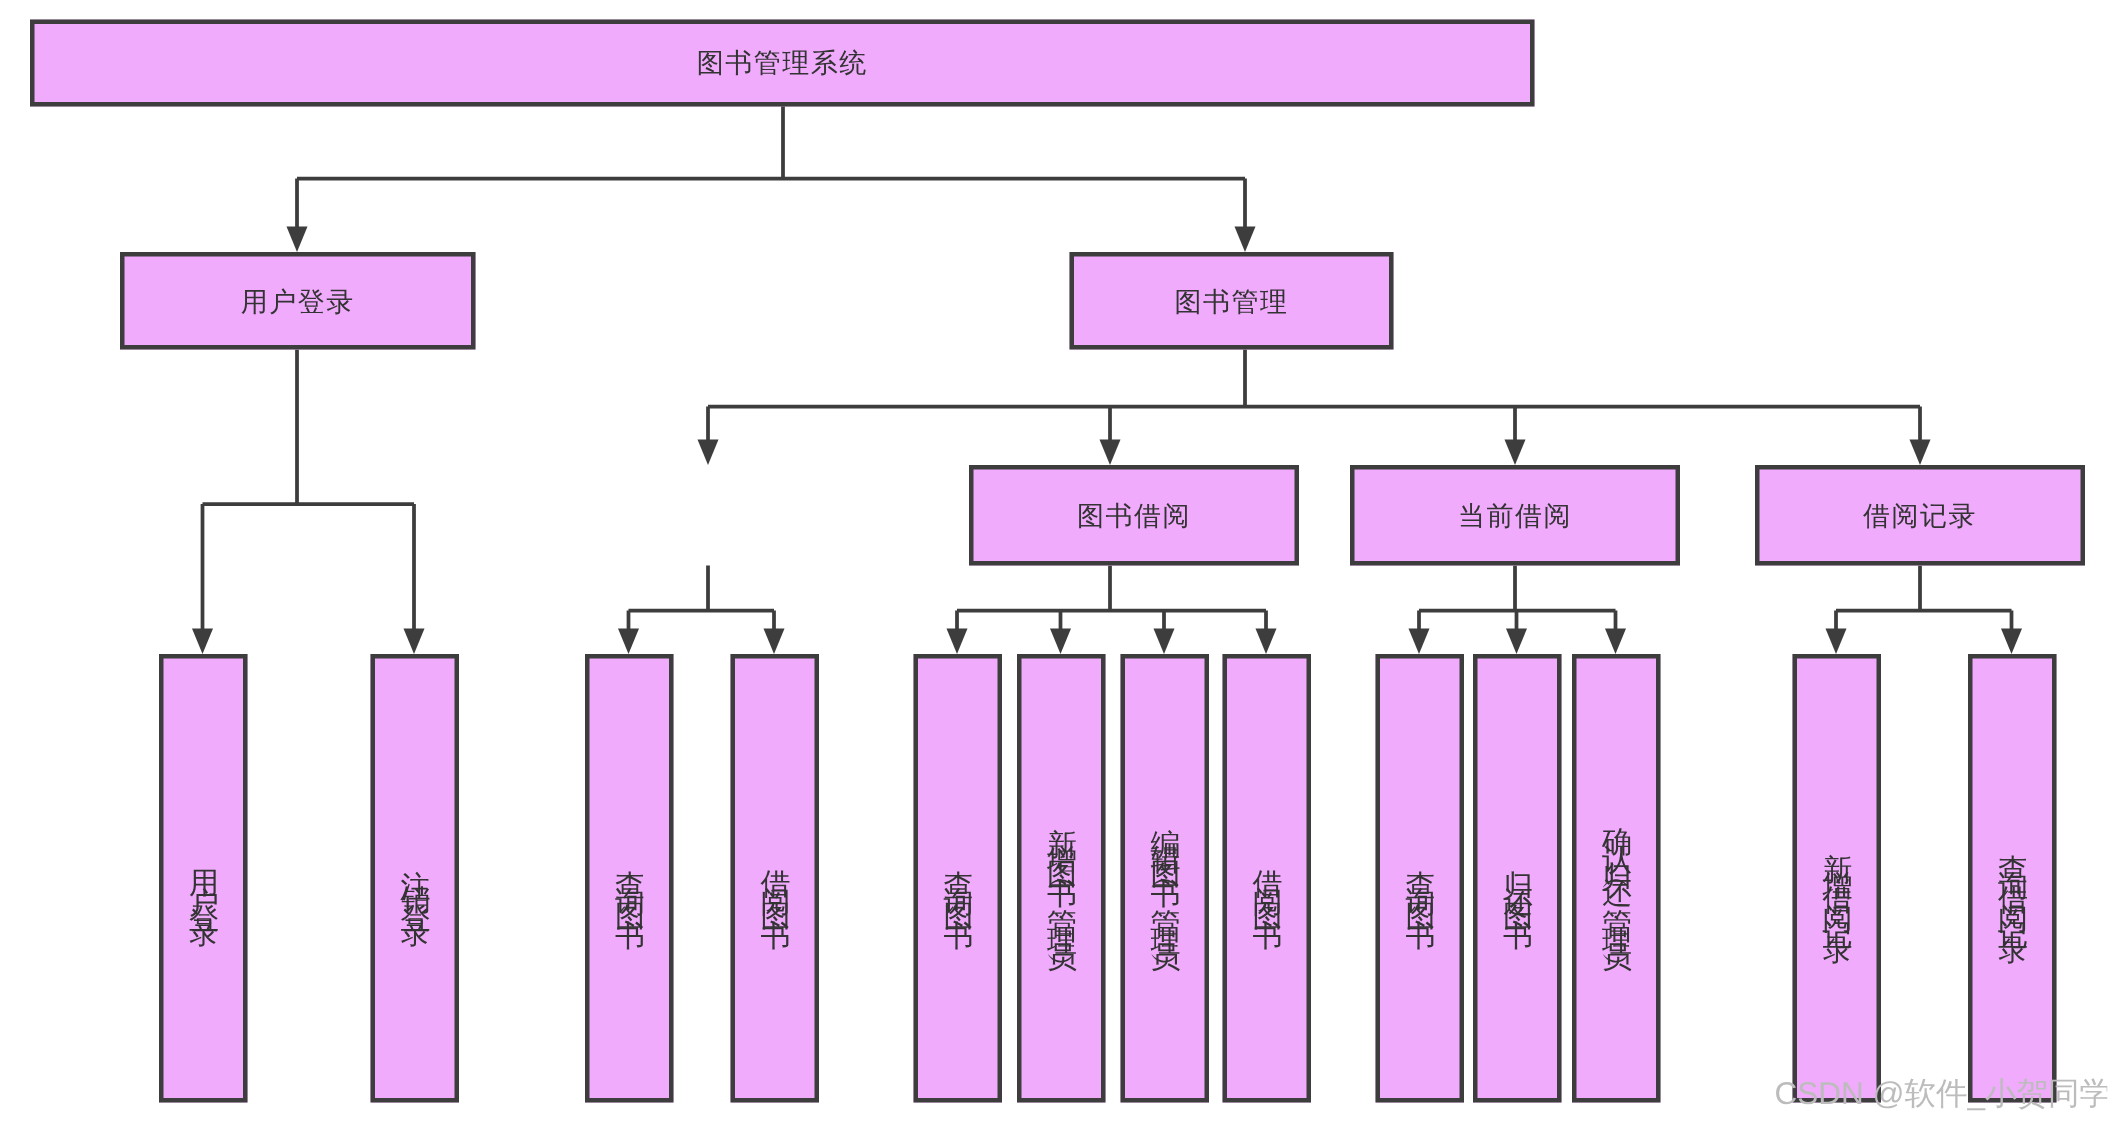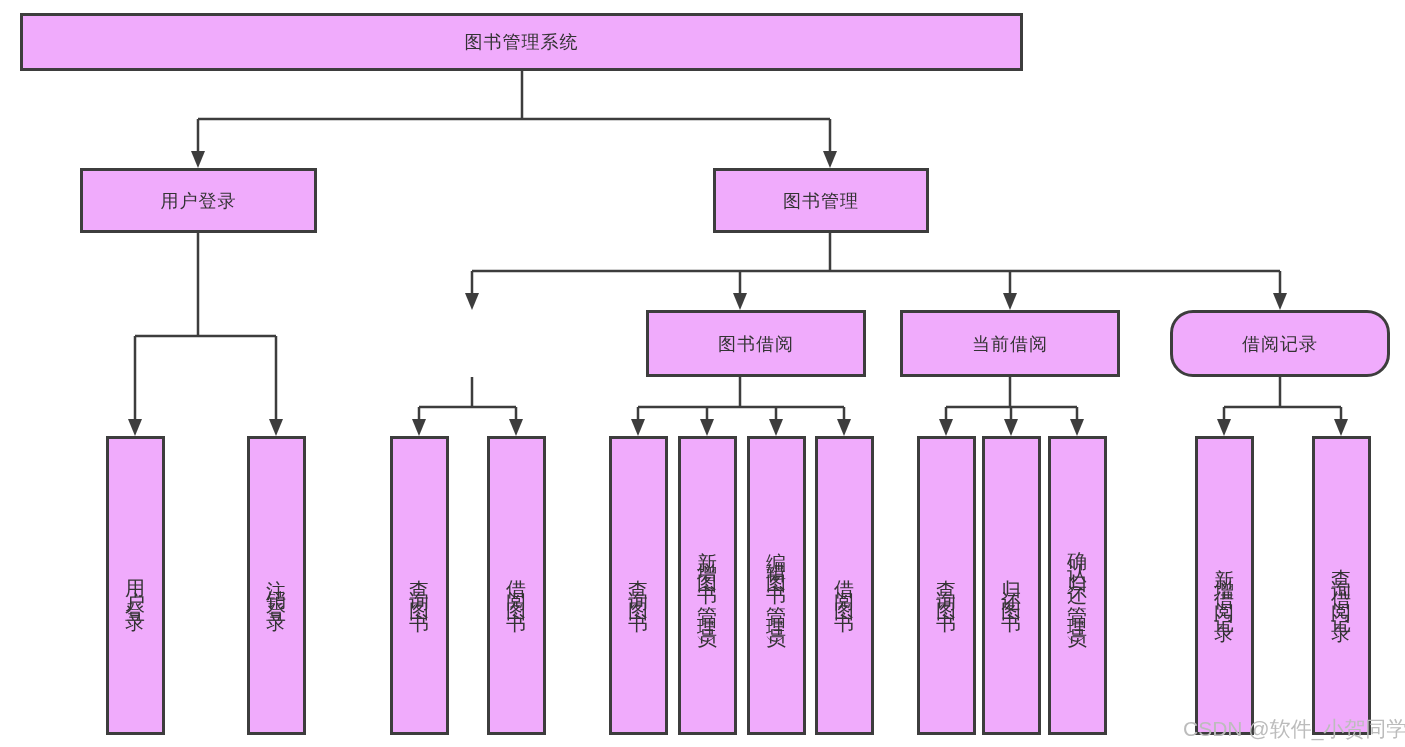--- a/index.html
+++ b/index.html
@@ -18,21 +18,21 @@
     writing-mode:vertical-rl; text-orientation:mixed;
     font-size:20px; line-height:1; letter-spacing:11px;
   }
   .root  { left:20px;  top:13px;  width:1003px; height:58px; }
   .b-login { left:80px;  top:168px; width:237px; height:65px; }
   .b-mgmt  { left:713px; top:168px; width:216px; height:65px; }
   .l3 { top:310px; height:67px; width:221px; }
   .l3-recommend { left:362px; }
   .l3-borrow    { left:630px; width:220px;margin-left:16px; }
   .l3-current   { left:900px; width:220px;font-family:Liberation Serif, serif; }
-  .l3-records   { left:1170px; width:220px;border-radius:23px; }
+  .l3-records   { left:1170px; width:220px; }
   .leaf { top:436px; height:299px; width:59px; }
   .lf1  { left:106px; }  .lf2  { left:247px; }
   .lf3  { left:390px; }  .lf4  { left:487px; }
   .lf5  { left:609px; }  .lf6  { left:678px; }
   .lf7  { left:747px; }  .lf8  { left:815px; }
   .lf9  { left:917px; }  .lf10 { left:982px; } .lf11 { left:1048px; }
   .lf12 { left:1195px; } .lf13 { left:1312px; }
   .watermark {
     position:absolute; left:1183px; top:715px; font-size:21px;
     color:var(--wm,#bcbcbc); white-space:nowrap; z-index:5;

